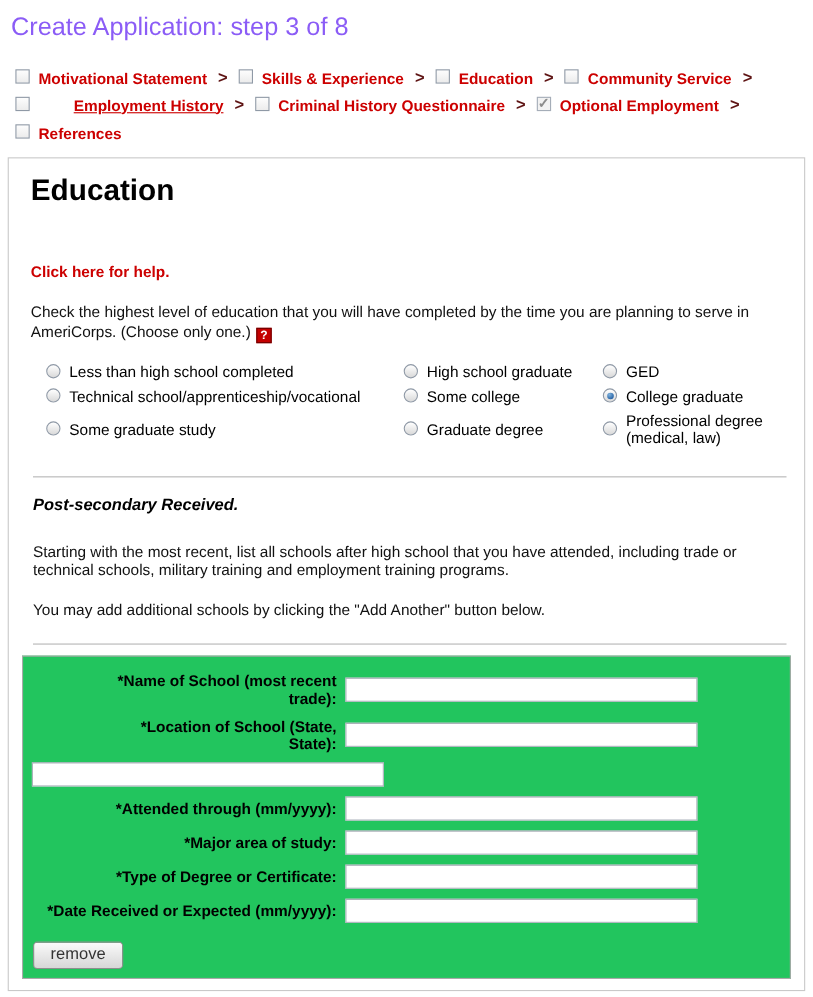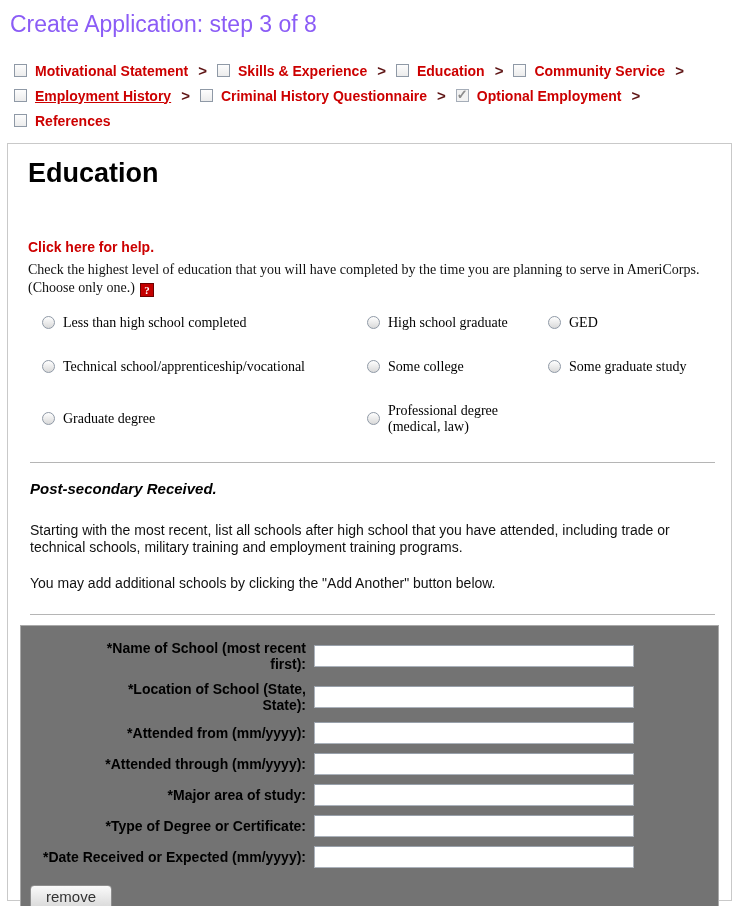--- a/index.html
+++ b/index.html
@@ -15,26 +15,26 @@
 
   
   h1.title {
     font-size: 23px; font-weight: 400; color: #8b5cf6;
     margin: 5px 0 24px 3px; letter-spacing: 0;
   }
 
   
   .nav { margin: 0 0 14px 7px; }
   .nav-row { display: flex; align-items: center; margin-bottom: 8px; height: 17px; }
-  .step { display: inline-flex; align-items: center; }
+  .step { display: inline-flex; }
   .step-label {
     color: #cc0000; font-weight: bold; font-size: 14px; white-space: nowrap;
     cursor: pointer;
   }
-  .step-label.underlined { text-decoration: underline; }
+  .step-label.underlined { text-decoration: underline; margin-left: 32px; }
   .sep {
     color: #5e1414; font-weight: bold; font-size: 15px;
     margin: 0 10px; cursor: default;
   }
 
   
   .checkbox {
     width: 13px; height: 13px; flex: 0 0 13px;
     border: 1px solid #8f99a6;
     background: linear-gradient(#fdfdfd, #ececec);
@@ -66,32 +66,32 @@
   h2.section-heading {
     font-size: 27px; font-weight: bold; color: #000;
     margin: 2px 0 0 8px;
   }
   .help-link {
     display: block; color: #cc0000; font-weight: bold; font-size: 14px;
     margin: 50px 0 0 8px; cursor: pointer; text-decoration: none;
   }
   .instructions {
     font-size: 14px; line-height: 17.5px; color: #111;
-    margin: 6px 8px 0 8px; max-width: 695px; font-family: Liberation Serif, serif;
+    margin: 20px 8px 0 8px; max-width: 695px;
   }
   .help-icon {
     display: inline-block; width: 14px; height: 14px;
     background: #c40000; border: 1px solid #6e0000;
     color: #fff; font-weight: bold; font-size: 11px; line-height: 12px;
     text-align: center; margin-left: 5px; vertical-align: -2px; cursor: pointer;
   }
 
   .levels {
     display: grid; grid-template-columns: 325px 181px auto;
-    row-gap: 28px; margin: 18px 0 0 22px; font-family: Liberation Serif, serif;
+    row-gap: 6px; margin: 18px 0 0 22px;
   }
   .level { display: flex; align-items: center; font-size: 14px; cursor: pointer; }
 
   .divider {
     border: none; border-top: 1px solid #b5b5b5;
     margin: 27px 4px 0 10px;
   }
   .ps-heading {
     font-size: 15px; font-weight: bold; font-style: italic;
     margin: 17px 0 0 10px;
@@ -99,21 +99,21 @@
   .ps-text {
     font-size: 14px; line-height: 17.5px; color: #111;
     margin: 25px 10px 0 10px; max-width: 690px;
   }
   .ps-text.second { margin-top: 18px; }
   .divider2 { border: none; border-top: 1px solid #b5b5b5; margin: 22px 4px 0 10px; }
 
   
   .school-box {
     margin: 10px 0 0 0;
-    background: #737373;
+    background: #22c55e;
     border: 1px solid #a9a9a9;
     padding: 14px 0 8px 0;
     width: 699px;
   }
   .frow { display: flex; align-items: center; margin-bottom: 9px; }
   .flabel {
     width: 285px; text-align: right;
     font-weight: bold; font-size: 14px; line-height: 16px;
   }
   .flabel span { display: block; }
@@ -208,20 +208,24 @@
         </div>
         <div class="level">
           <span class="radio"></span>
           <span>Technical school/apprenticeship/vocational</span>
         </div>
         <div class="level">
           <span class="radio"></span>
           <span>Some college</span>
         </div>
         <div class="level">
+          <span class="radio selected"></span>
+          <span>College graduate</span>
+        </div>
+        <div class="level">
           <span class="radio"></span>
           <span>Some graduate study</span>
         </div>
         <div class="level">
           <span class="radio"></span>
           <span>Graduate degree</span>
         </div>
         <div class="level">
           <span class="radio"></span>
           <span>Professional degree (medical, law)</span>
@@ -236,35 +240,32 @@
 
     <div class="ps-text second">You may add additional schools by clicking the "Add Another" button below.</div>
 
     <hr class="divider2">
 
     <div class="school-box">
       <div id="fields">
           <div class="frow">
             <div class="flabel">
               <span>*Name of School (most recent</span>
-              <span>first):</span>
+              <span>trade):</span>
             </div>
             <input class="finput" type="text" style="">
           </div>
           <div class="frow">
             <div class="flabel">
               <span>*Location of School (State,</span>
               <span>State):</span>
             </div>
             <input class="finput" type="text" style="">
           </div>
           <div class="frow">
-            <div class="flabel">
-              <span>*Attended from (mm/yyyy):</span>
-            </div>
             <input class="finput" type="text" style="">
           </div>
           <div class="frow">
             <div class="flabel">
               <span>*Attended through (mm/yyyy):</span>
             </div>
             <input class="finput" type="text" style="">
           </div>
           <div class="frow">
             <div class="flabel">

